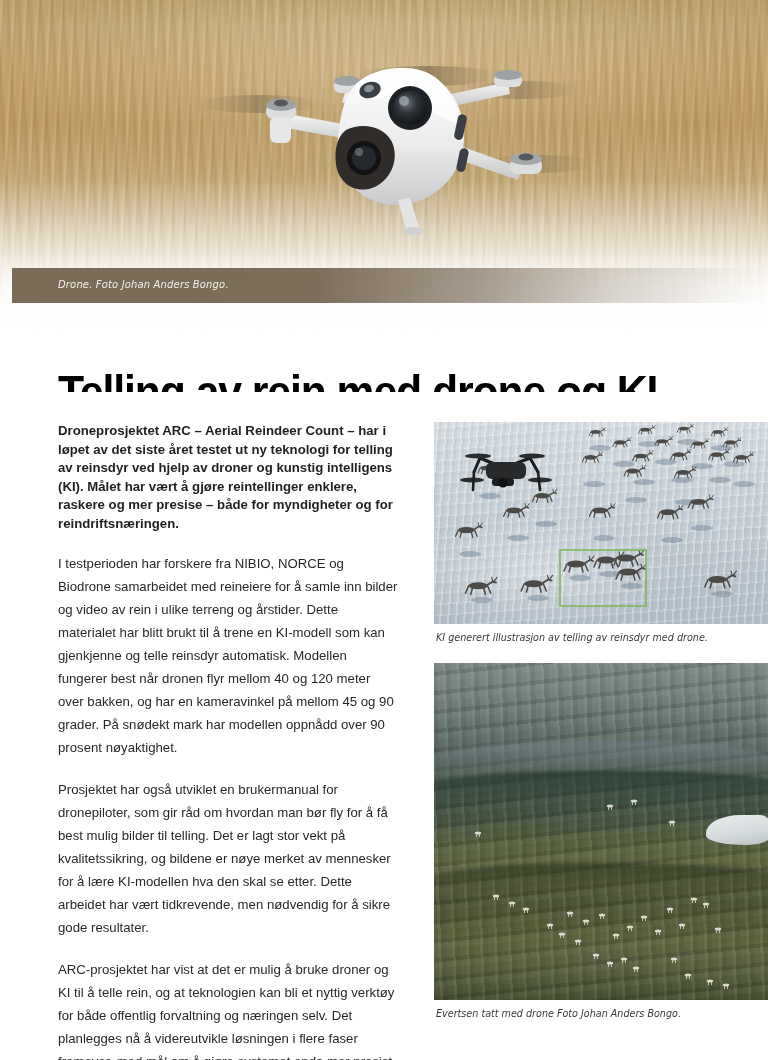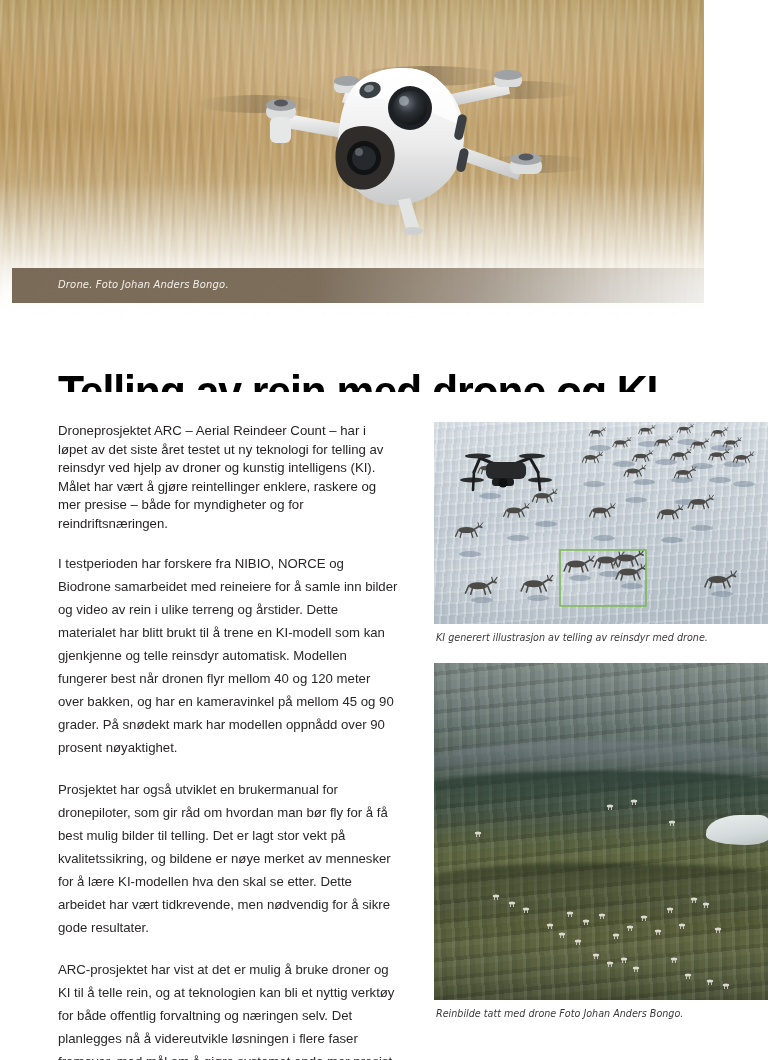--- a/index.html
+++ b/index.html
@@ -13,21 +13,21 @@
     height: 1060px;
     overflow: hidden;
     font-family: "Liberation Sans", sans-serif;
     color: #231f20;
     position: relative;
   }
 
   
   .hero {
     position: relative;
-    width: 704px;
+    width: 768px;
     height: 392px;
     overflow: hidden;
   }
   .hero-photo {
     position: absolute;
     left: 0; top: 0;
     width: 768px;
     height: 330px;
     overflow: hidden;
   }
@@ -158,21 +158,21 @@
   .byline {
     font-size: 13.2px;
     line-height: 18px;
     font-weight: bold;
     color: #231f20;
     margin: 0 0 18px 0;
   }
   .lead {
     font-size: 13.2px;
     line-height: 18.5px;
-    font-weight: normal;
+    font-weight: bold;
     color: #231f20;
     margin: 0 0 19px 0;
   }
   .body-par {
     font-size: 13.2px;
     line-height: 23px;
     font-weight: normal;
     color: #2a2728;
     margin: 0 0 19px 0;
   }
@@ -509,17 +509,17 @@
               <use href="#rdeer" x="190" y="296"></use>
             <use href="#rdeer" x="202" y="305"></use>
               <use href="#rdeer" x="240" y="296"></use>
             <use href="#rdeer" x="254" y="312"></use>
               <use href="#rdeer" x="276" y="318"></use>
             <use href="#rdeer" x="292" y="322"></use>
               <use href="#rdeer" x="144" y="278"></use>
           </g>
         </svg>
       </div>
-      <figcaption class="figcap">Reinbilde tatt med drone Foto Johan Anders Bongo.</figcaption>
+      <figcaption class="figcap">Evertsen tatt med drone Foto Johan Anders Bongo.</figcaption>
     </figure>
 
   </div>
 </div>
 
 </body></html>

